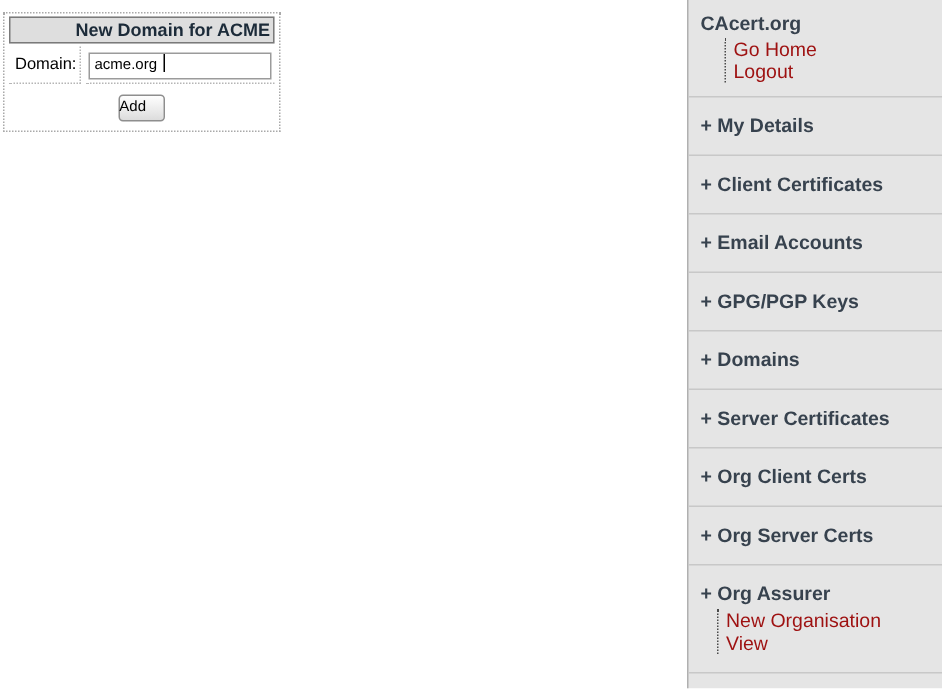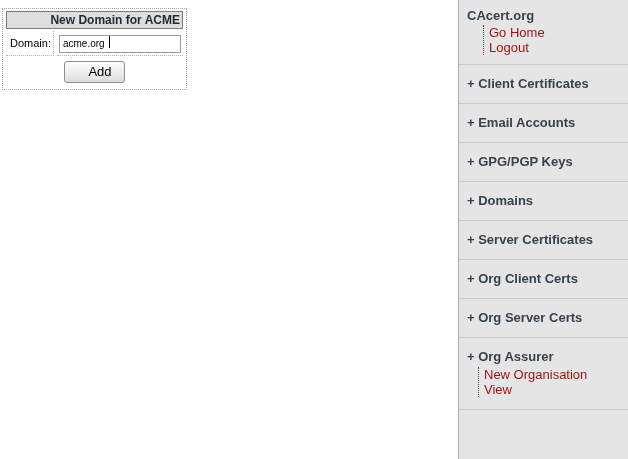--- a/index.html
+++ b/index.html
@@ -67,27 +67,27 @@
   .caret {
     position: absolute;
     left: 50px;
     top: 3px;
     width: 1px;
     height: 12px;
     background: #000;
   }
   .button-cell { text-align: center; padding: 3px 0 4px 0; }
   .add-btn {
-    font-size: 13px;
+    font-size: 10px;
     font-family: "Liberation Sans", sans-serif;
     color: #000;
     background: linear-gradient(#fefefe, #ececec 55%, #dcdcdc);
     border: 1px solid #8e8e8e;
     border-radius: 3px;
-    padding: 2px 12px 3px 23px;
+    padding: 2px 12px 3px 0;
     cursor: pointer;
   }
 
   
   .sidebar {
     position: absolute;
     left: 458px;
     top: 0;
     width: 170px;
     height: 459px;
@@ -166,20 +166,23 @@
 <div class="sidebar">
   <div class="side-block side-home">
     <div class="side-title">CAcert.org</div>
     <div class="side-sublinks">
       <a class="side-link">Go Home</a>
       <a class="side-link">Logout</a>
     </div>
   </div>
 
   <div class="side-block side-section">
+    <span>+ My Details</span>
+  </div>
+  <div class="side-block side-section">
     <span>+ Client Certificates</span>
   </div>
   <div class="side-block side-section">
     <span>+ Email Accounts</span>
   </div>
   <div class="side-block side-section">
     <span>+ GPG/PGP Keys</span>
   </div>
   <div class="side-block side-section">
     <span>+ Domains</span>

